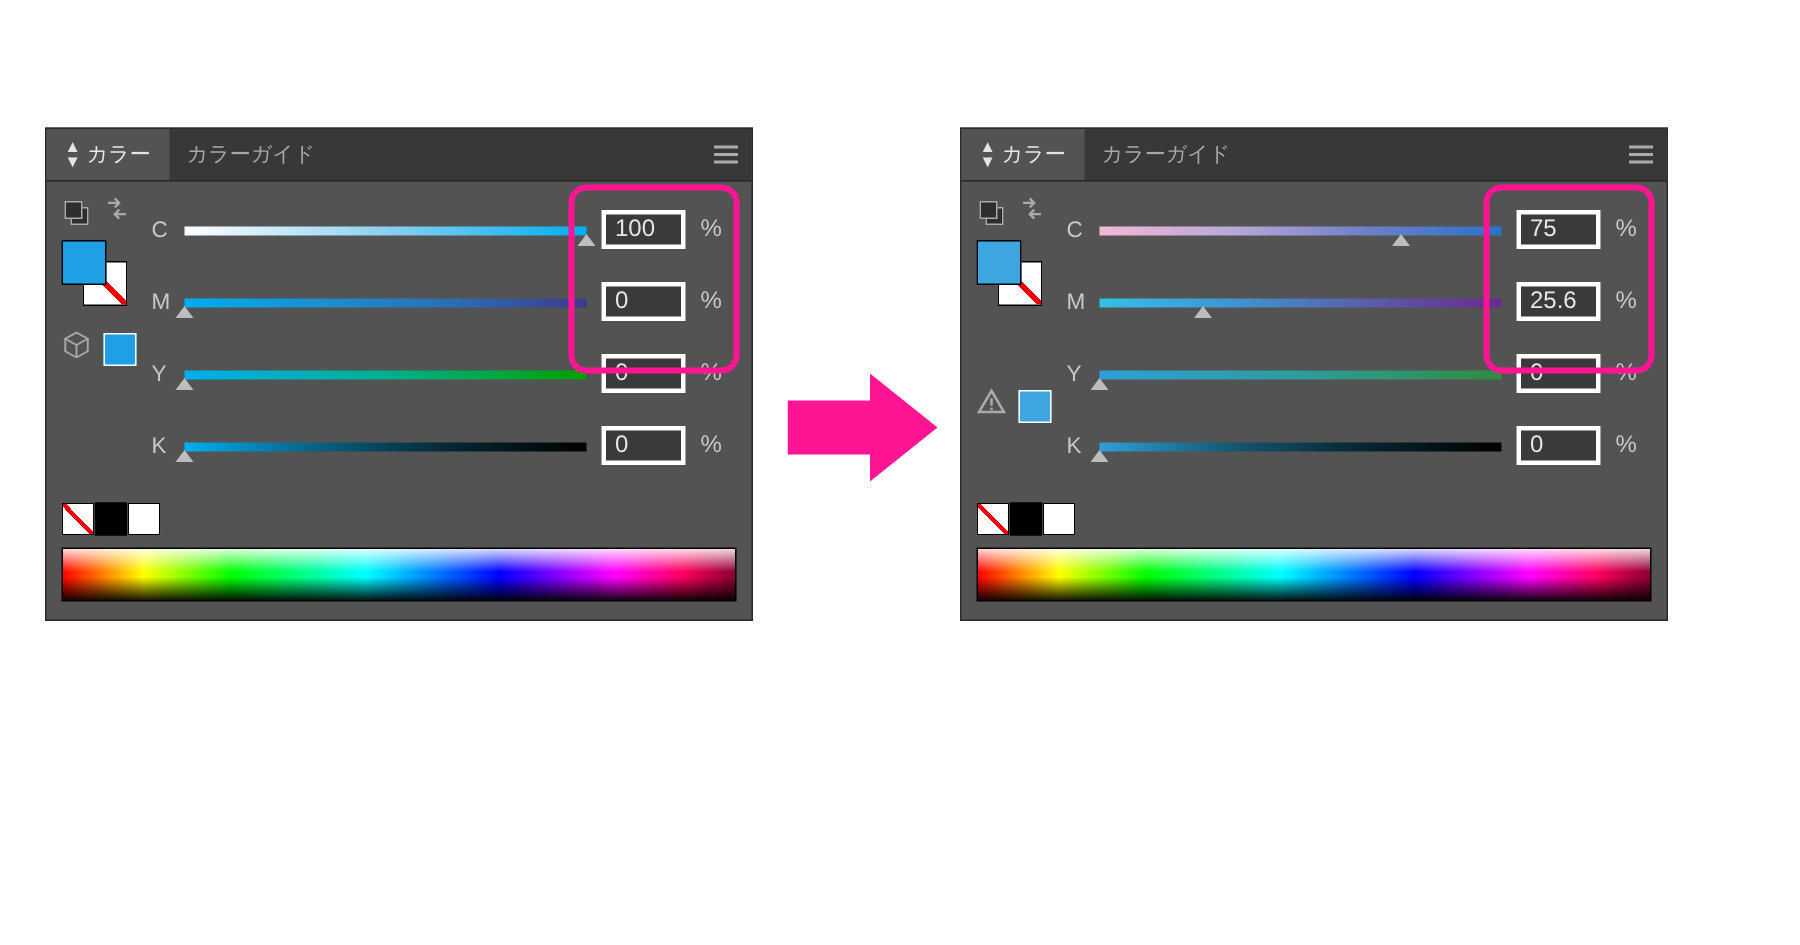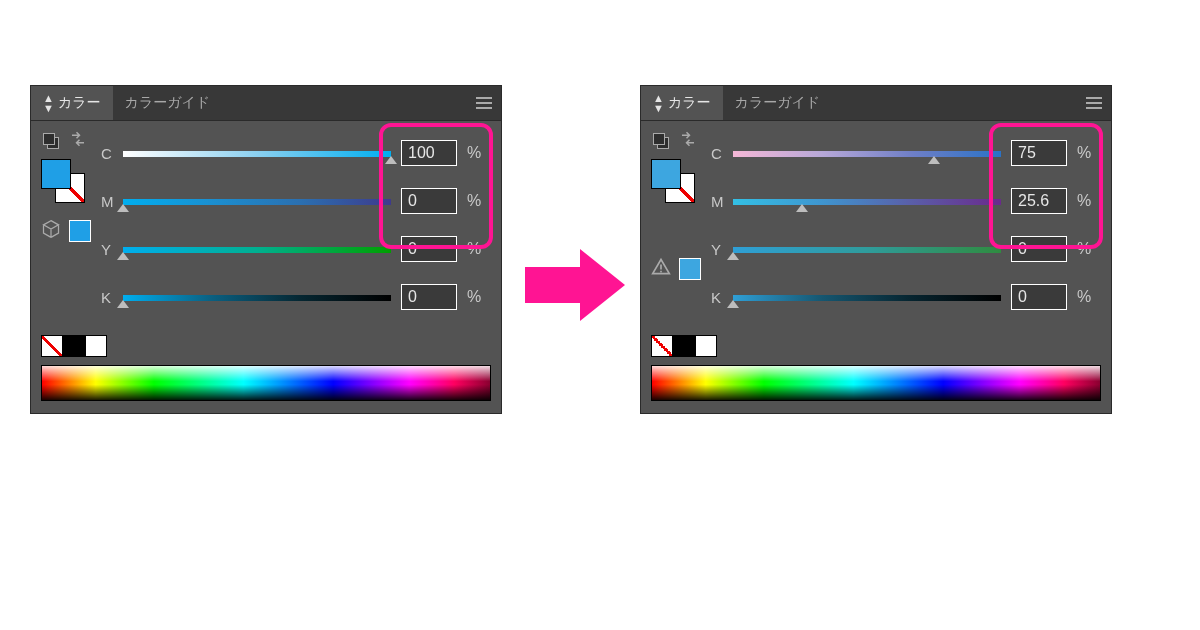--- a/index.html
+++ b/index.html
@@ -37,21 +37,21 @@
   .warn svg{width:20px;height:20px;fill:#aaa}
   .miniswatch{width:20px;height:20px;border:1px solid #fff}
 
   
   .ch{display:flex;align-items:center;height:48px}
   .ch-label{width:22px;color:#c8c8c8;font-size:15px}
   .ch-slider{flex:1;position:relative;height:22px;margin-right:10px}
   .ch-track{position:absolute;left:0;right:0;top:9px;height:6px;border-radius:0}
   .ch-thumb{position:absolute;top:14px;width:0;height:0;border-left:6px solid transparent;border-right:6px solid transparent;border-bottom:8px solid #bdbdbd;transform:translateX(-6px)}
   .ch-field{width:60px}
-  .ch-field input{width:56px;height:26px;background:#3a3a3a;border:1px solid #ffffff;color:#e6e6e6;font-size:16px;padding:2px 6px;box-sizing:border-box}
+  .ch-field input{width:56px;height:26px;background:#3a3a3a;border:3px solid #ffffff;color:#e6e6e6;font-size:16px;padding:2px 6px;box-sizing:border-box}
   .ch-pct{width:24px;color:#c8c8c8;font-size:16px;padding-left:6px}
 
   .highlight{position:absolute;border:4px solid #ff1493;border-radius:12px;pointer-events:none;z-index:5}
 
   .foot{padding:8px 10px 12px 10px}
   .nones{display:flex;gap:0}
   .none-sw{width:22px;height:22px;border:1px solid #000;box-sizing:border-box}
   .none-none{background:#fff;position:relative}
   .none-none::after{content:"";position:absolute;left:0;top:0;right:0;bottom:0;background:linear-gradient(to top right,transparent 45%,#e00 45%,#e00 55%,transparent 55%)}
   .none-black{background:#000}

